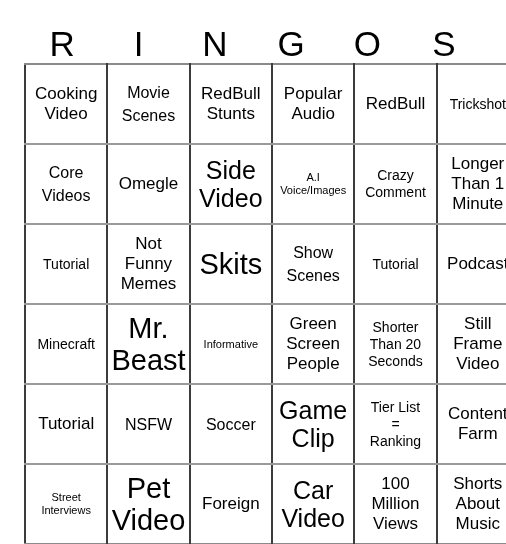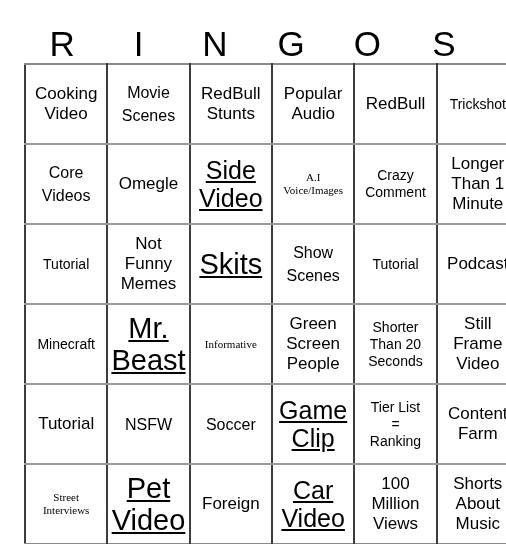--- a/index.html
+++ b/index.html
@@ -61,26 +61,26 @@
   }
   .grid td:last-child {
     border-right: none;
   }
   .cell-text {
     display: block;
     width: 100%;
     white-space: pre-line;
     word-break: break-word;
   }
-  .sz-xs .cell-text { font-size: 11px;  line-height: 13px; font-family: Liberation Serif, serif; }
+  .sz-xs .cell-text { font-size: 11px;  line-height: 13px; }
   .sz-sm .cell-text { font-size: 14px;  line-height: 17px; }
   .sz-md .cell-text { font-size: 17px;  line-height: 20px; }
   .sz-lg .cell-text { font-size: 16px;  line-height: 23px; }
-  .sz-xl .cell-text { font-size: 25px;  line-height: 28px; text-decoration: underline; }
-  .sz-xxl .cell-text { font-size: 29px; line-height: 32px; text-decoration: underline; }
+  .sz-xl .cell-text { font-size: 25px;  line-height: 28px; }
+  .sz-xxl .cell-text { font-size: 29px; line-height: 32px; }
 </style>
 </head>
 <body>
 
 <div class="card">
 
   <div class="header-row">
     <div class="header-cell">R</div>
     <div class="header-cell">I</div>
     <div class="header-cell">N</div>

